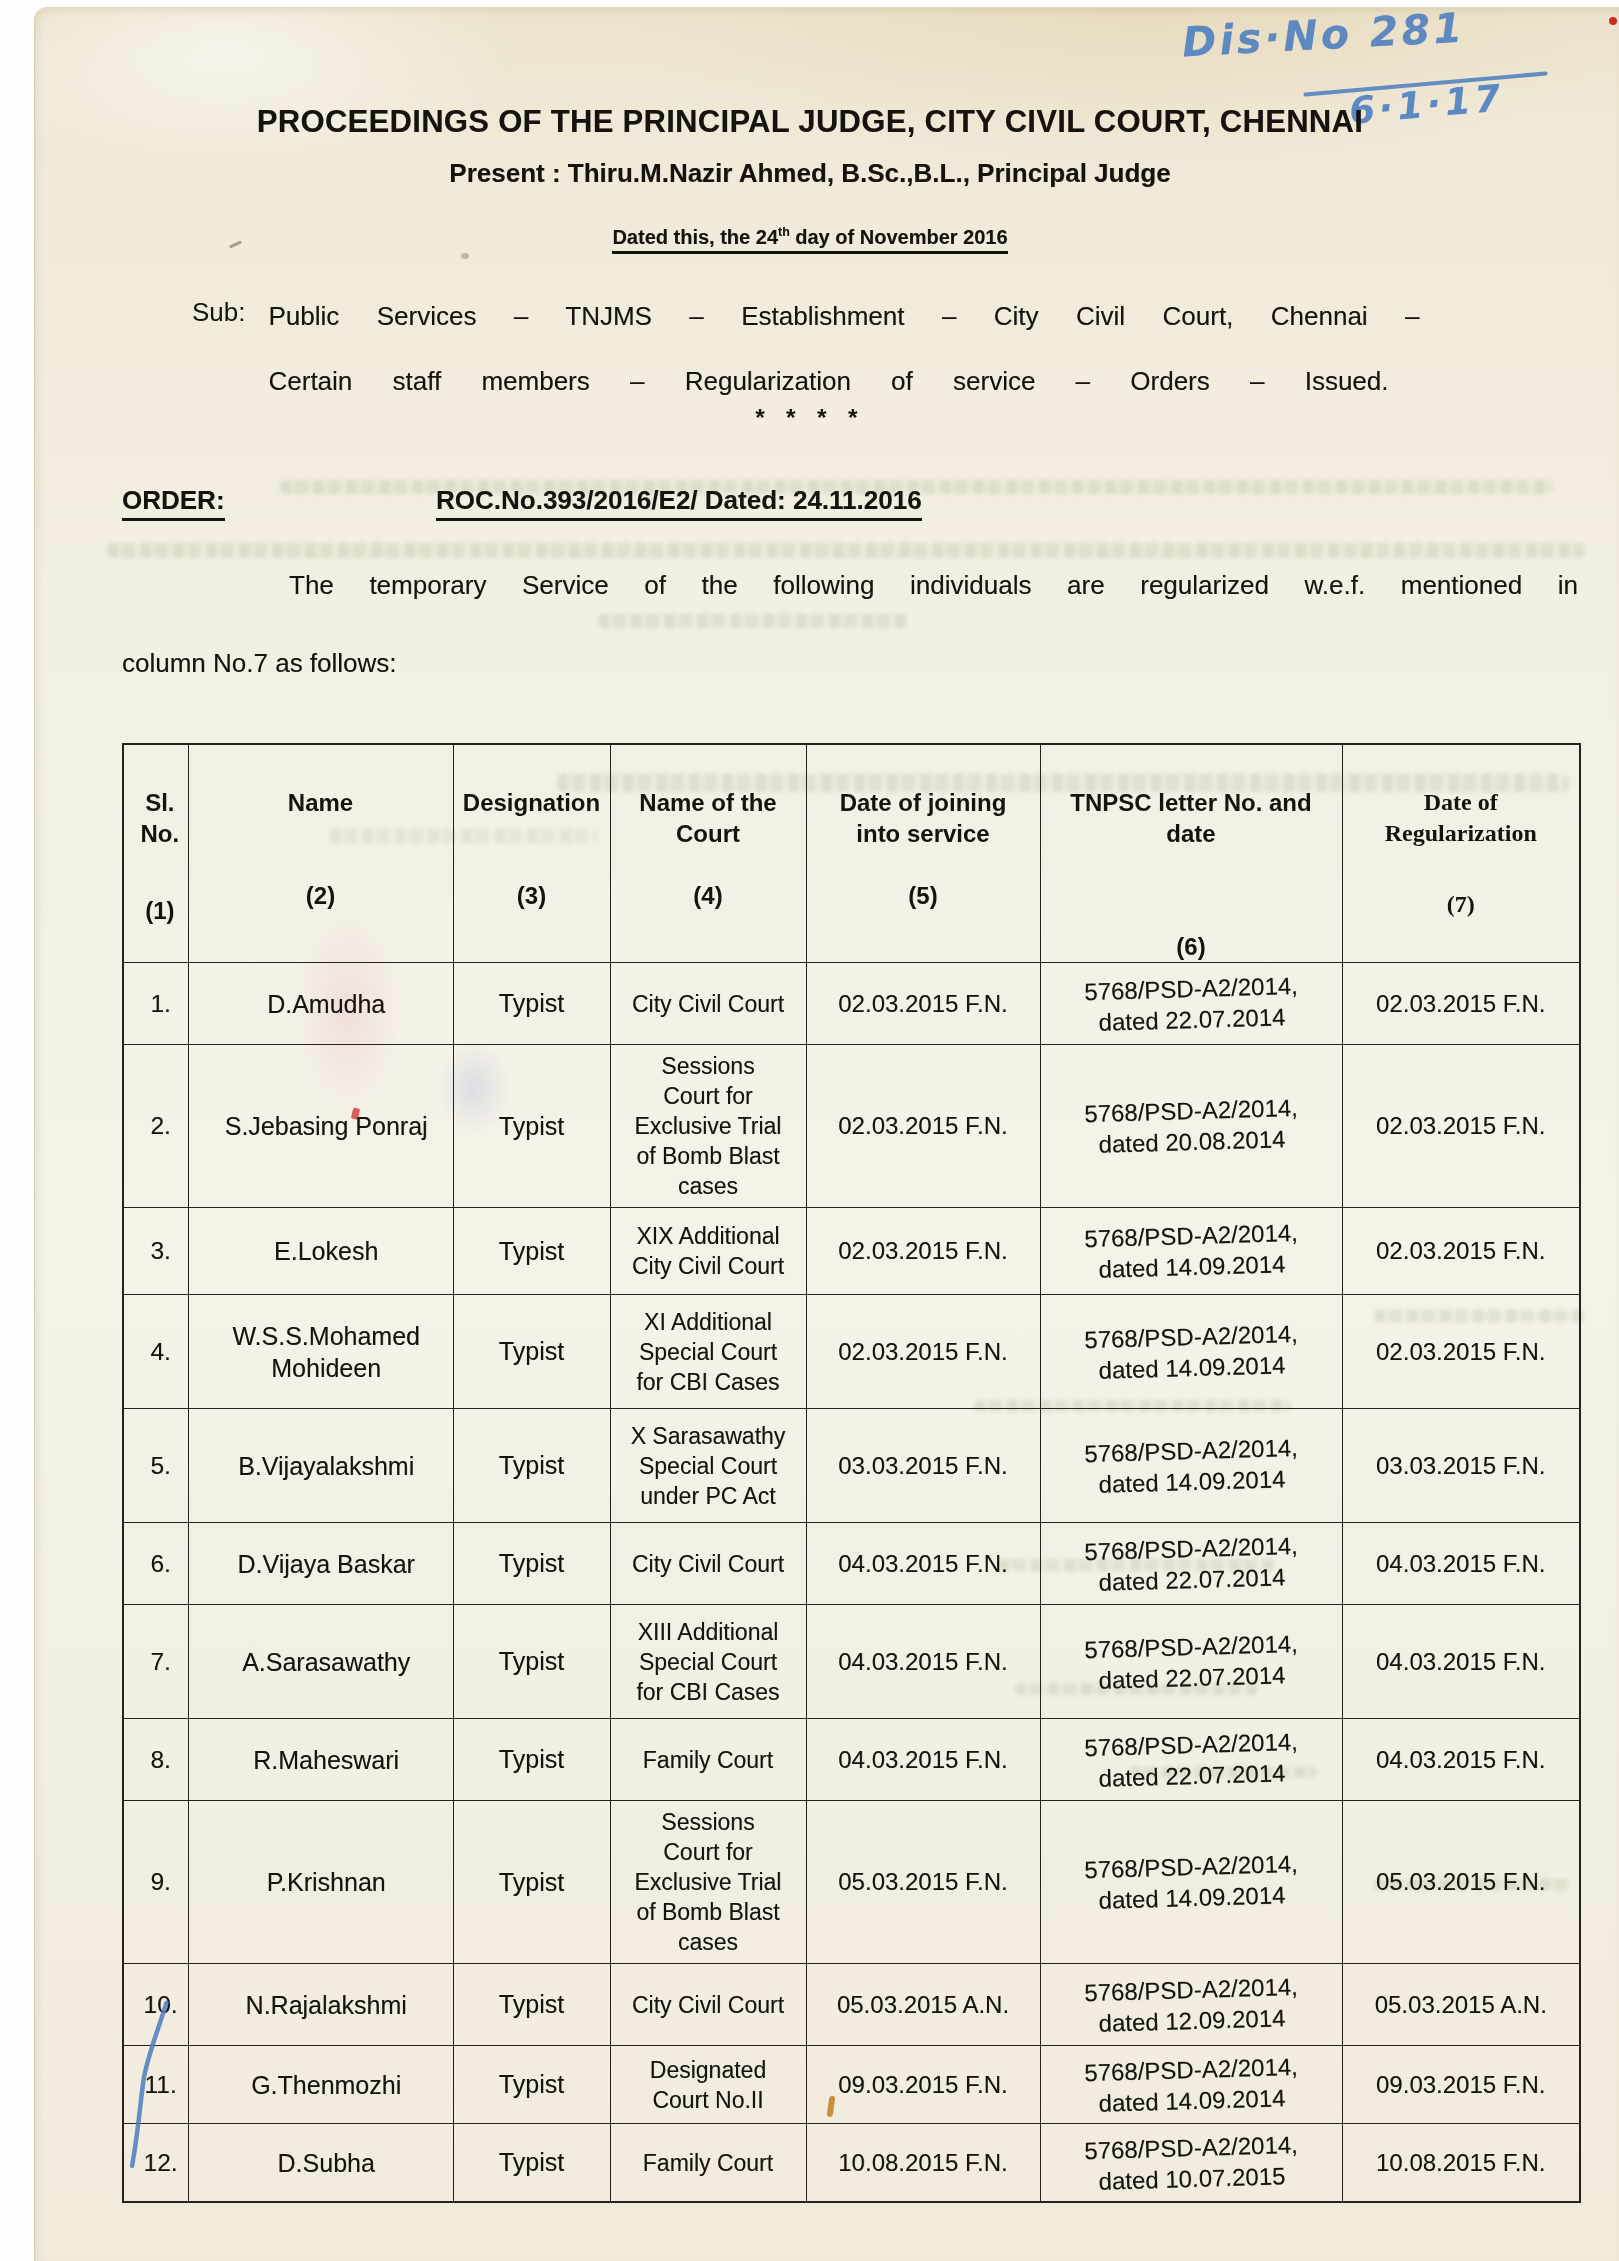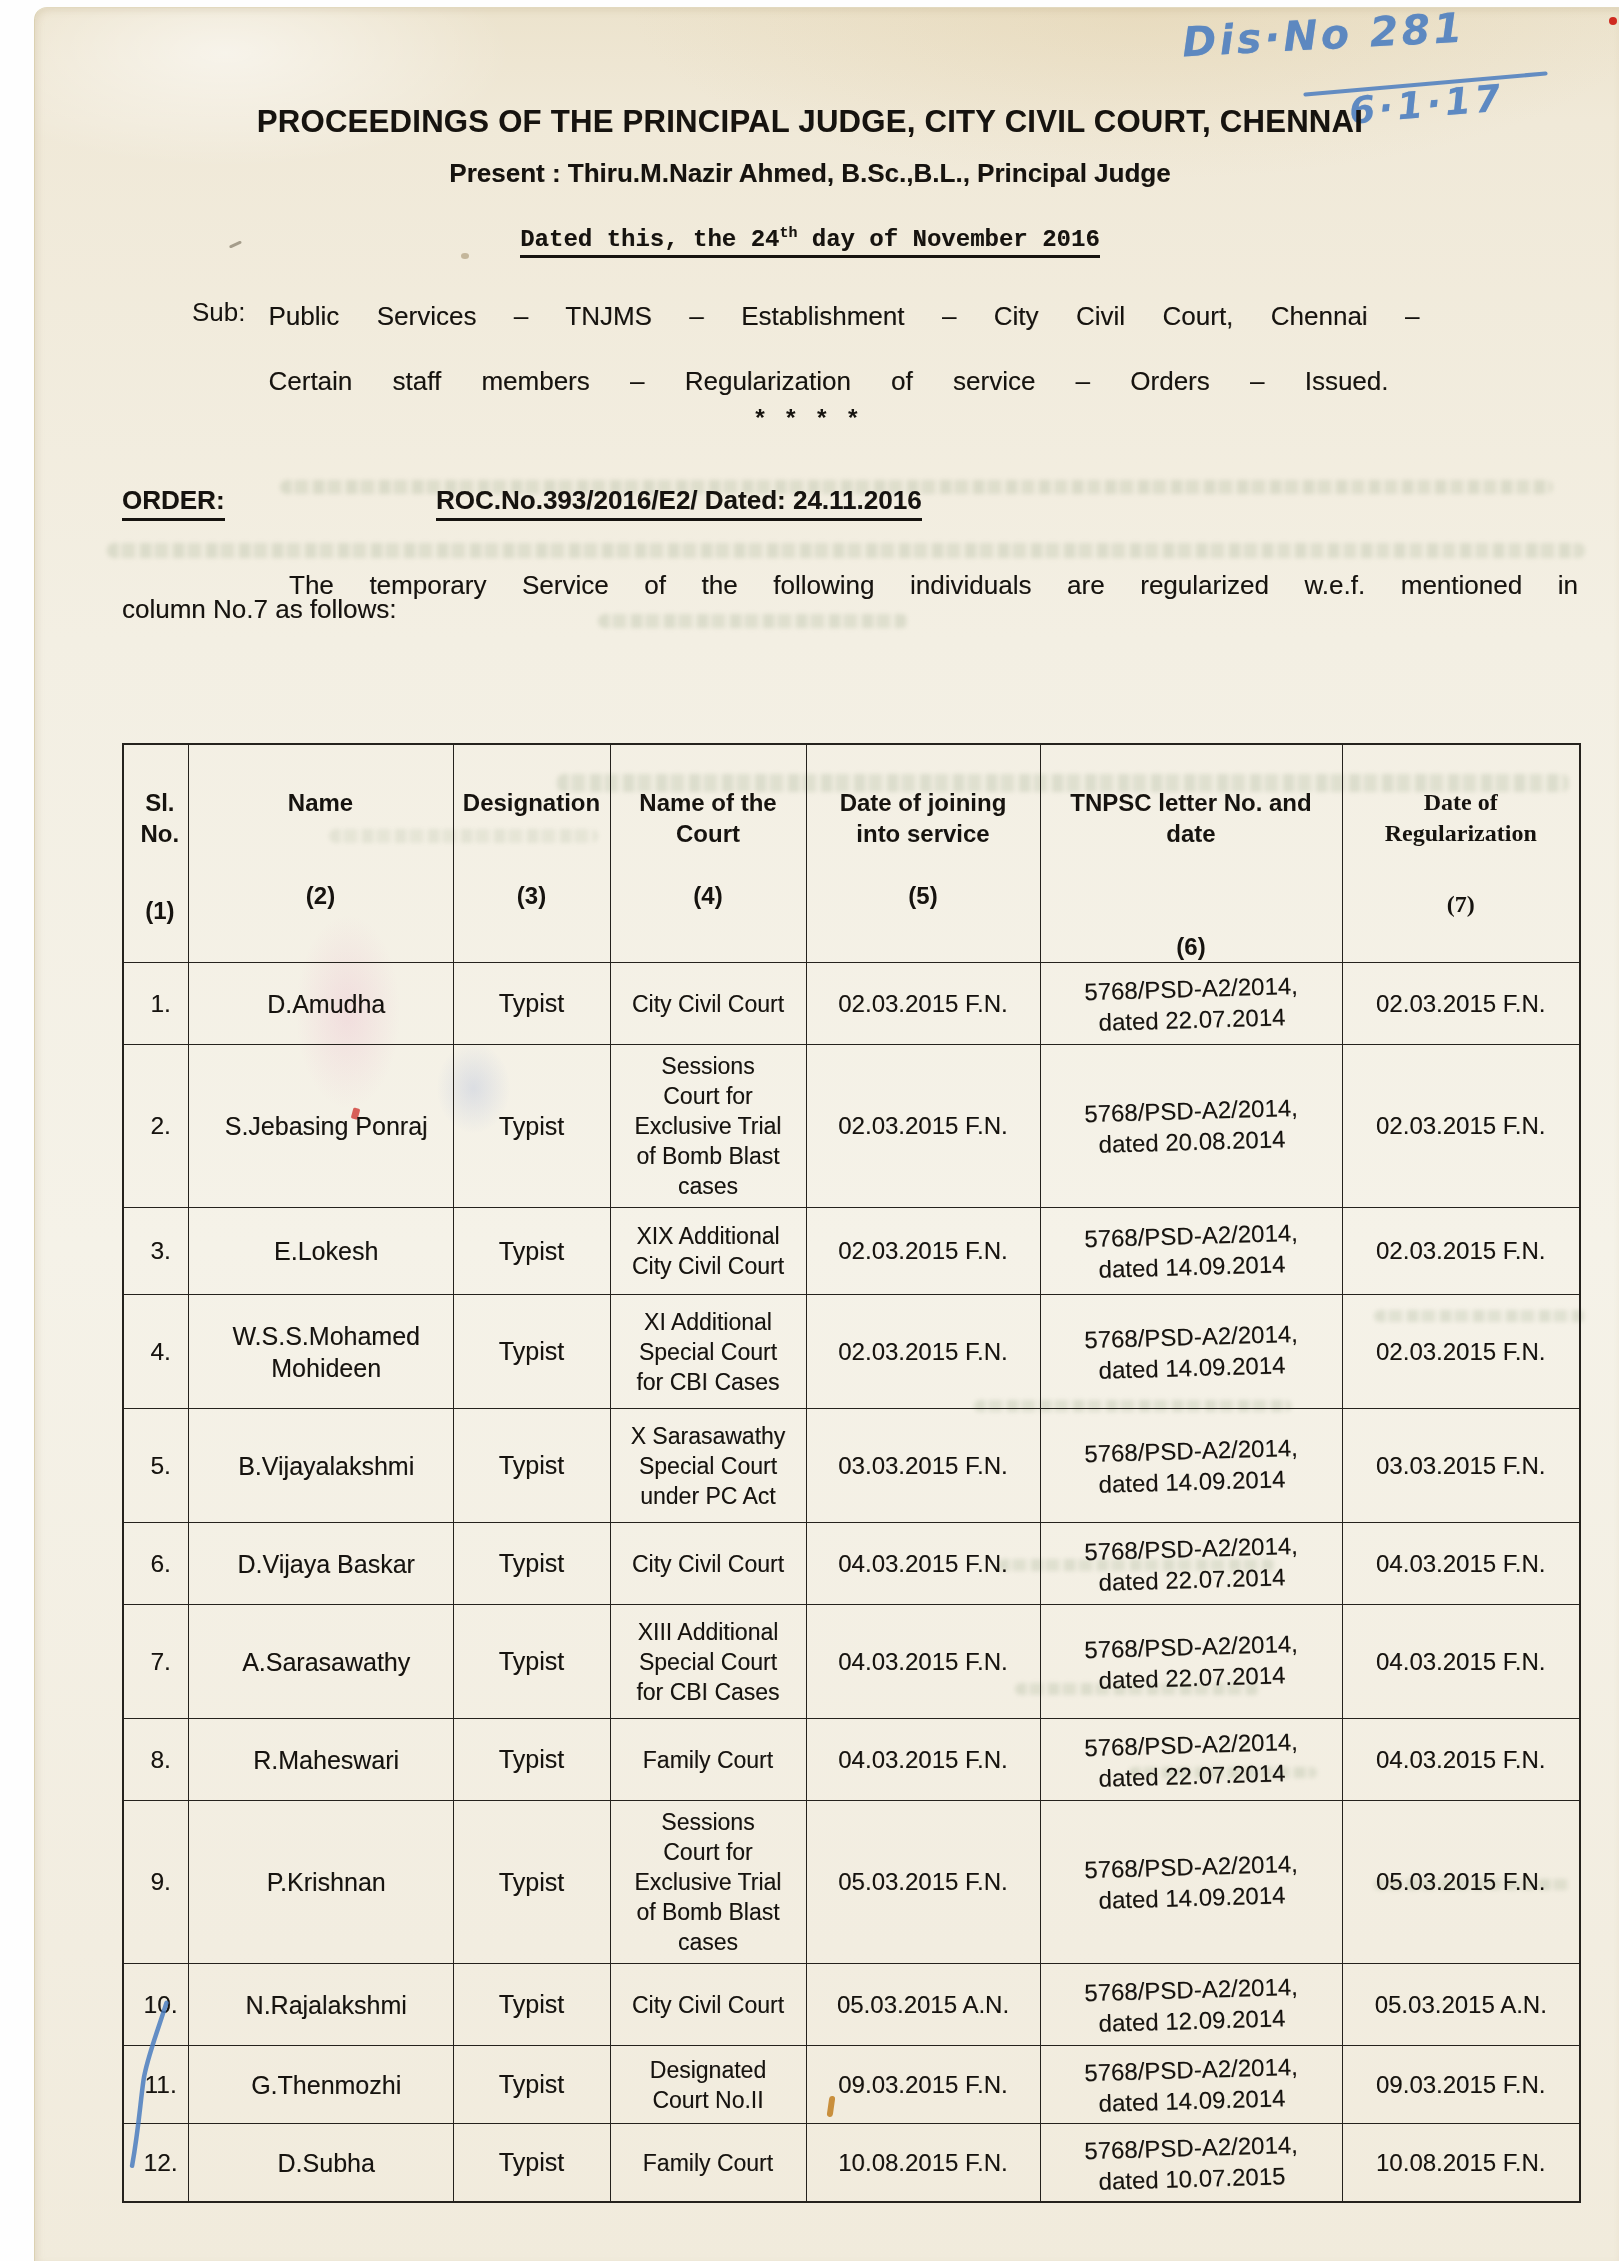--- a/index.html
+++ b/index.html
@@ -44,35 +44,35 @@
   .hand-date{left:1349px;top:83px;font-size:37px;transform:rotate(-5deg);letter-spacing:4.1px;}
   .hand-underline{
     position:absolute;left:1303px;top:82px;width:245px;height:4.1px;
     background:var(--pen);border-radius:2.4px;transform:rotate(-5deg);opacity:.85;
   }
   .strike-svg{position:absolute;left:114px;top:1998px;width:82px;height:176px;}
   
   .center-line{position:absolute;left:0;width:1620px;text-align:center;font-weight:700;}
   .title-line{top:104px;font-size:31px;letter-spacing:0.3px;}
   .present-line{top:158px;font-size:26px;}
-  .dated-wrap{top:225px;font-size:24px;font-family:Liberation Mono, monospace;}
+  .dated-wrap{top:225px;font-size:20px;}
   .underlined{border-bottom:3.3px solid var(--ink);padding-bottom:2.4px;display:inline-block;}
   .sup{font-size:.62em;vertical-align:super;}
   .sub-block{position:absolute;left:192px;top:297px;display:flex;gap:23px;font-size:26px;}
   .sub-lines{width:1151px;line-height:38px;}
   .sub-line1{text-align:justify;text-align-last:justify;}
   .sub-line2{text-align:justify;text-align-last:justify;width:1120px;margin-top:27px;}
   .stars{position:absolute;left:0;top:404px;width:1620px;text-align:center;
          font-weight:700;font-size:24.5px;letter-spacing:7.3px;}
   .order-row{position:absolute;left:122px;top:485px;font-size:26px;font-weight:700;}
   .order-label{position:absolute;left:0;top:0;}
   .order-roc{position:absolute;left:314px;top:0;white-space:nowrap;}
   .para1{position:absolute;left:122px;top:570px;width:1456px;font-size:26px;
          text-align:justify;text-align-last:justify;text-indent:167px;}
-  .para2{position:absolute;left:122px;top:594px;font-size:26px;}
+  .para2{position:absolute;left:122px;top:648px;font-size:26px;}
   
   .staff-table{
     position:absolute;left:122px;top:743px;
     border-collapse:collapse;table-layout:fixed;
     font-size:24.5px;
   }
   .staff-table th,.staff-table td{
     border:1.6px solid #25221d;
     vertical-align:middle;
     text-align:center;

